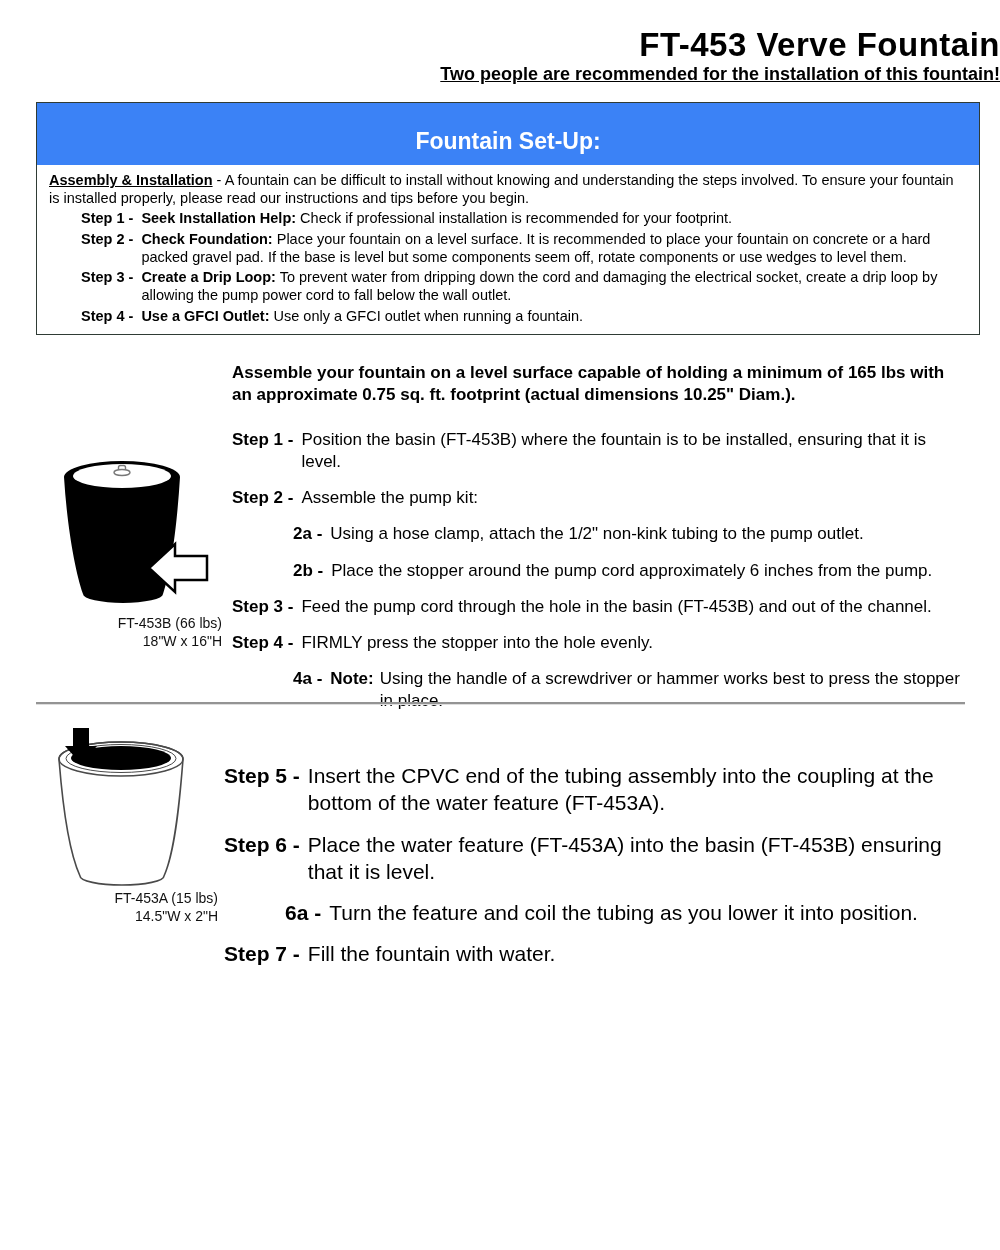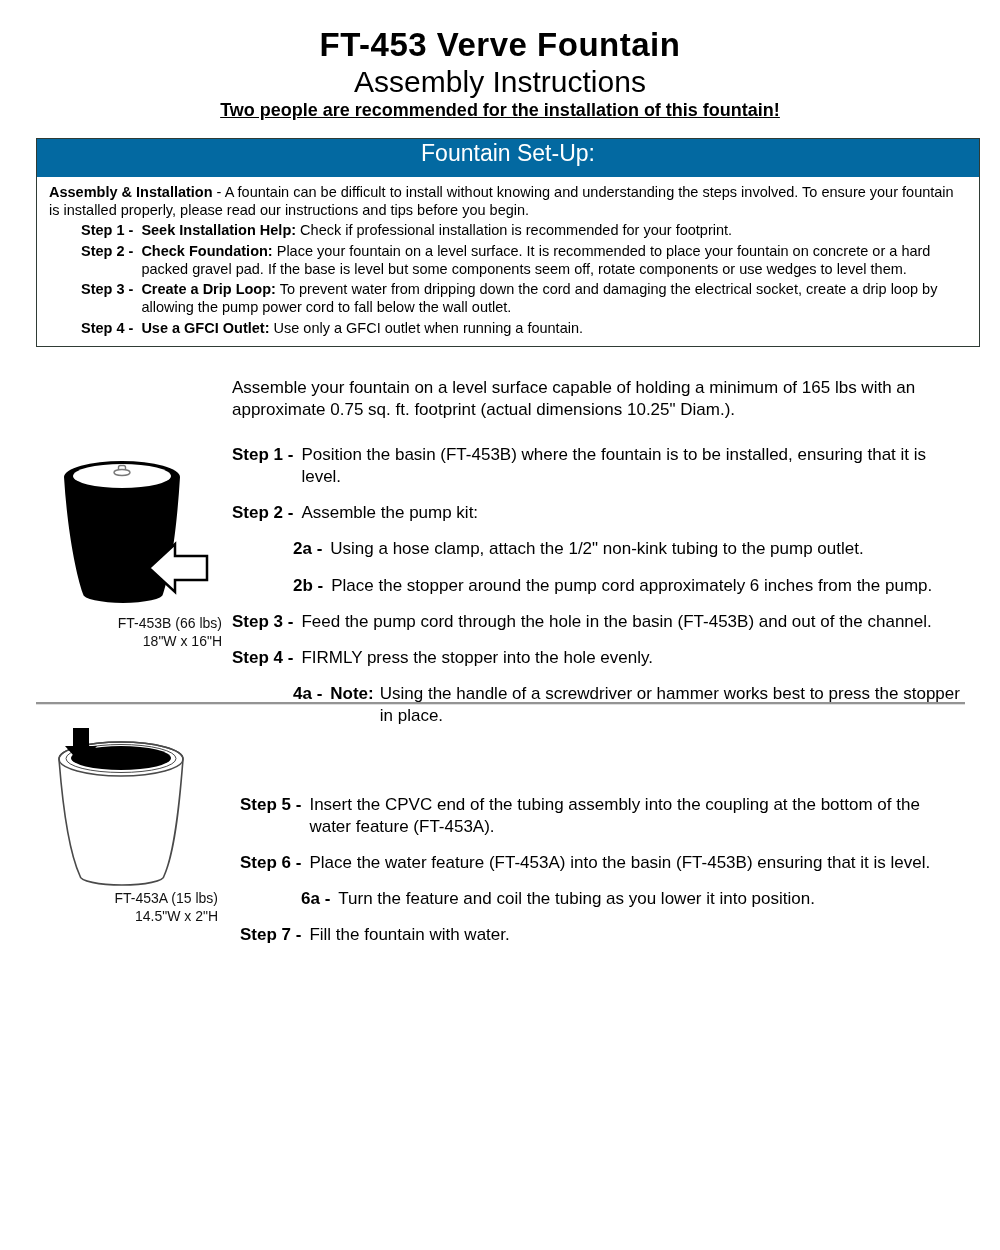--- a/index.html
+++ b/index.html
@@ -2,41 +2,41 @@
 <html><head>
 <meta charset="utf-8">
 <style>
   html,body{margin:0;padding:0;}
   body{
     width:1000px;height:1250px;position:relative;background:#ffffff;
     font-family:"Liberation Sans","DejaVu Sans",sans-serif;color:#000;
     overflow:hidden;
   }
   
-  .header{ text-align:center; padding-top:26px; }
+  .header{ text-align:right; padding-top:26px; }
   .title{ font-size:33px; font-weight:bold; line-height:1.15; letter-spacing:0.5px; }
   .subtitle{ font-size:30px; font-weight:normal; line-height:1.2; }
   .notice{ font-size:18px; font-weight:bold; text-decoration:underline; }
 
   
   .setup{ margin:17px 20px 0 36px; border:1.5px solid #2f3b35; }
   .banner{
-    background:#0369a1; color:#ffffff; text-align:center;
-    font-size:23px; padding:1px 0 10px; font-weight:normal;
+    background:#3b82f6; color:#ffffff; text-align:center;
+    font-size:23px; padding:25px 0 10px; font-weight:bold;
   }
   .box{ background:#ffffff; padding:7px 12px 9px; font-size:14.5px; line-height:1.22; }
-  .box-intro .lead{ font-weight:bold; }
+  .box-intro .lead{ font-weight:bold; text-decoration:underline; }
   .box-step{ display:flex; margin-left:32px; margin-top:3px; }
   .box-step .lbl{ font-weight:bold; white-space:nowrap; margin-right:8px; }
   .box-step .ttl{ font-weight:bold; }
 
   
   .main{ position:absolute; left:232px; right:40px; top:362px; font-size:17px; line-height:1.3; }
-  .main2{ position:absolute; left:240px; right:40px; top:762px; font-size:17px; line-height:1.3;margin-top:32px; }
-  .intro-bold{ font-weight:normal; margin-bottom:23px;margin-top:15px; }
+  .main2{ position:absolute; left:224px; right:40px; top:762px; font-size:21px; line-height:1.3; }
+  .intro-bold{ font-weight:bold; margin-bottom:23px; }
   .step{ display:flex; margin-bottom:14px; }
   .step .step-label{ font-weight:bold; white-space:nowrap; margin-right:8px; }
   .step .step-body{ flex:1; }
   .step.sub{ margin-left:61px; }
   .note-flex{ display:flex; }
   .note-flex .bold-inline{ font-weight:bold; white-space:nowrap; margin-right:6px; }
 
   
   .divider{ position:absolute; left:36px; right:35px; top:702px; height:2px;
             background:#949494; border-bottom:1px solid #dedede; }
@@ -46,21 +46,20 @@
   .figure svg{ display:block; margin:0 auto; }
   #figure-basin{ left:30px; top:456px; }
   #figure-feature{ left:26px; top:726px; }
   .fig-label{ font-size:14px; line-height:1.3; color:#111; margin-top:3px; }
 </style>
 </head>
 <body>
 
 <div class="header">
   <div class="title">FT-453 Verve Fountain</div>
-  <div class="subtitle">Assembly Instructions</div>
   <div class="notice">Two people are recommended for the installation of this fountain!</div>
 </div>
 
 <div class="setup">
   <div class="banner">Fountain Set-Up:</div>
   <div class="box">
     <div class="box-intro">
       <span class="lead">Assembly &amp; Installation</span><span> - A fountain can be difficult to install without knowing and understanding the steps involved. To ensure your fountain is installed properly, please read our instructions and tips before you begin.</span>
     </div>
     <div class="box-step">

